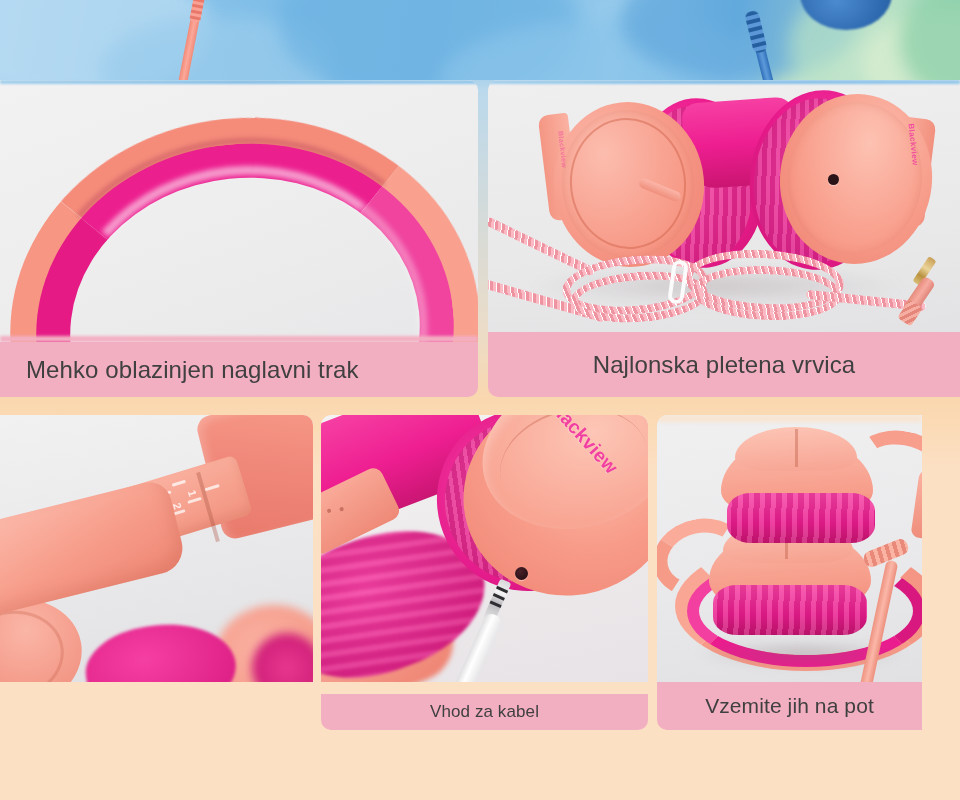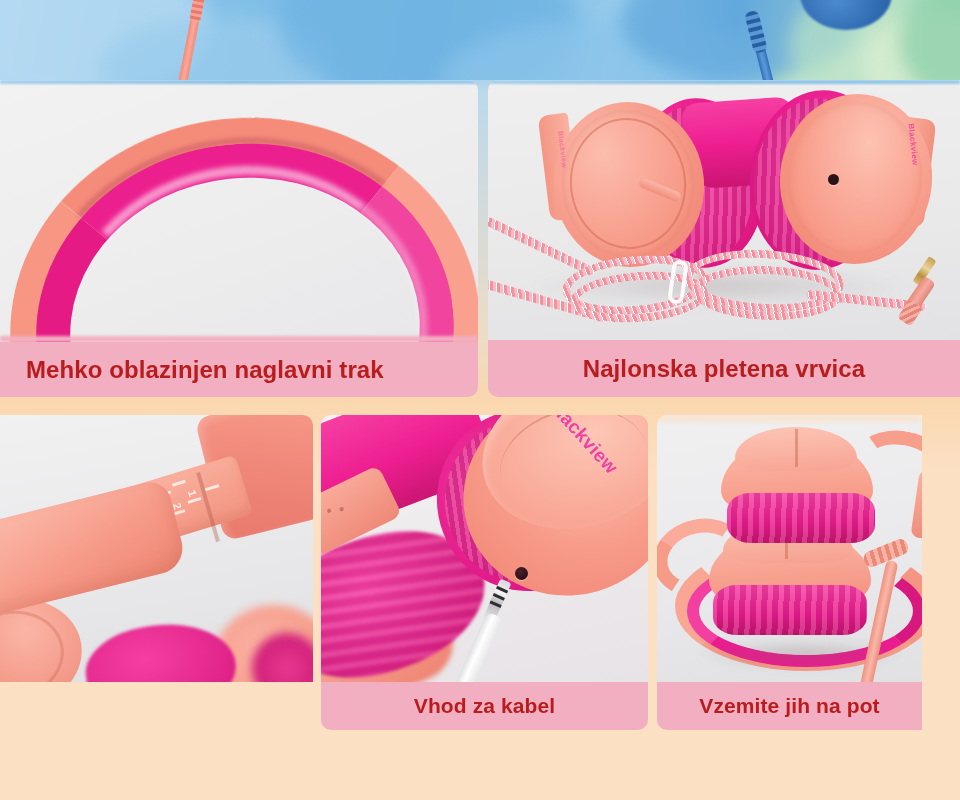--- a/index.html
+++ b/index.html
@@ -95,42 +95,42 @@
     position: absolute; left:0; top:0; right:0;
     overflow: hidden;
     background: #EFEFF0;
   }
 
   
   .caption {
     position: absolute; left:0; right:0; bottom:0;
     background: #F3AFC2;
     display: flex; align-items: center; justify-content: center;
-    color: #b91c1c;
-    font-weight: bold;
+    color: #404040;
+    font-weight: normal;
     letter-spacing: .1px;
     white-space: nowrap;
   }
 
   
   #p1 { left:0px;   top:80px;  width:478px; height:317px; border-top-left-radius:0; border-bottom-left-radius:0; }
   #p1 .photo   { height:262px; }
   #p1 .caption { height:55px; font-size:24px; justify-content:flex-start; padding-left:26px; }
 
   #p2 { left:488px; top:80px;  width:472px; height:317px; border-top-right-radius:0; border-bottom-right-radius:0; }
   #p2 .photo   { height:262px; }
-  #p2 .caption { height:57px; font-size:24px; }
+  #p2 .caption { height:65px; font-size:24px; }
 
   #p3 { left:0px;   top:415px; width:313px; height:315px; border-top-left-radius:0; border-bottom-left-radius:0; }
   #p3 .photo   { height:267px; }
   #p3 .caption { height:48px; font-size:21px; }
 
   #p4 { left:321px; top:415px; width:327px; height:315px; }
   #p4 .photo   { height:267px; }
-  #p4 .caption { height:48px; font-size:21px; }
+  #p4 .caption { height:36px; font-size:17px; }
 
   #p5 { left:657px; top:415px; width:265px; height:315px; border-top-right-radius:0; border-bottom-right-radius:0; }
   #p5 .photo   { height:267px; }
   #p5 .caption { height:48px; font-size:21px; }
 
   
   #p1 .photo { background: linear-gradient(160deg,#F2F2F3 0%,#EDEDEE 55%,#E7E7E9 100%); }
   .hb-arc {
     position:absolute; border-radius:50%;
     background:transparent;

